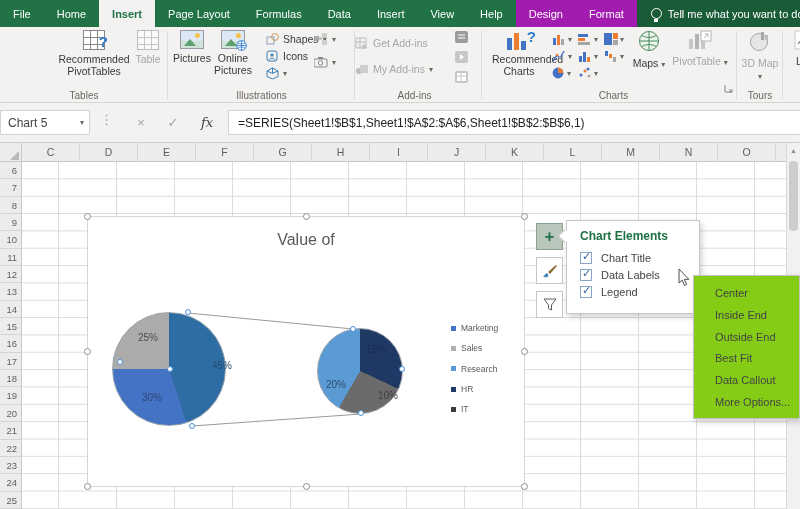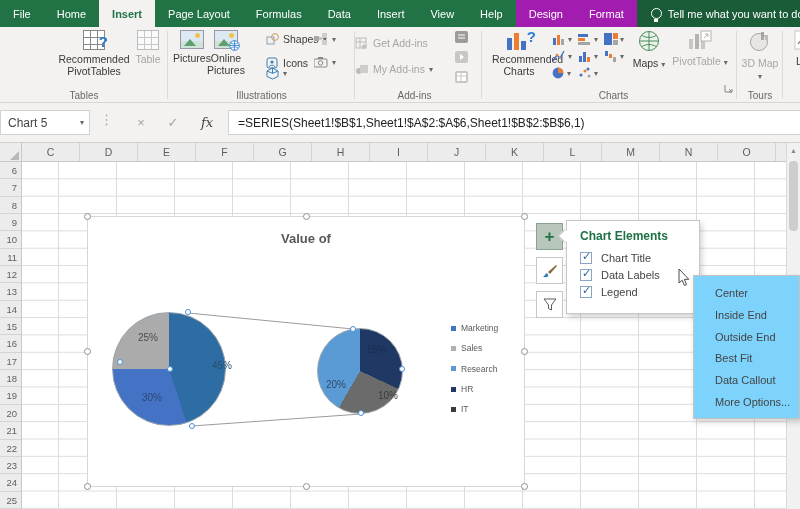--- a/index.html
+++ b/index.html
@@ -58,38 +58,38 @@
   .cells { position:absolute; top:19px; left:22px; right:14px; bottom:0; background:
       linear-gradient(90deg,#dcdcdc 1px, transparent 1px) 36px 0/58px 100%,
       linear-gradient(#dcdcdc 1px, transparent 1px) 0 16.35px/100% 17.35px, #fff; }
   .vscroll { position:absolute; top:0; right:0; width:14px; bottom:0; background:#f1f1f1; border-left:1px solid #d9d9d9; }
   .vscroll .up { height:15px; text-align:center; font-size:7px; color:#8a8a8a; line-height:15px; }
   .vthumb { position:absolute; top:18px; left:2px; width:9px; height:70px; background:#cdcdcd; border-radius:4px; }
 
   
   .chartbox { position:absolute; left:87px; top:73px; width:438px; height:271px; background:#fff; border:1px solid #d6d6d6; }
   .handle { position:absolute; width:7px; height:7px; border-radius:50%; background:#fff; border:1px solid #8f8f8f; }
-  .ctitle { position:absolute; top:14px; left:0; width:100%; text-align:center; font-size:13px; color:#595959;font-weight:bold; }
+  .ctitle { position:absolute; top:14px; left:0; width:100%; text-align:center; font-size:16px; color:#595959; }
   .pie { position:absolute; border-radius:50%; border:1px solid #9aa5ad; }
   .plabel { position:absolute; font-size:10px; }
   .legend { position:absolute; left:363px; top:101px; }
   .litem { display:flex; align-items:center; gap:5px; height:20.3px; font-size:8.5px; color:#595959; }
   .lswatch { width:5px; height:5px; flex:0 0 auto; }
   .seldot { position:absolute; width:6px; height:6px; border-radius:50%; background:#fff; border:1.3px solid #4a90d9; }
 
   
   .cebtn { position:absolute; left:536px; width:27px; height:27px; background:#fff; border:1px solid #c8c6c4; display:flex; align-items:center; justify-content:center; cursor:pointer; }
   .cebtn.sel { background:#b9c6bb; border-color:#8aa391; }
   .cepanel { position:absolute; left:566px; top:77px; width:134px; height:94px; background:#fff; border:1px solid #c9c7c5; box-shadow:2px 3px 6px rgba(0,0,0,.18); z-index:5; }
   .cepanel h3 { font-size:12px; color:#1e7145; padding:8px 0 6px 13px; }
   .cerow { display:flex; align-items:center; gap:9px; padding:2.5px 0 2.5px 13px; font-size:11px; color:#444; cursor:pointer; }
   .cb { width:12px; height:12px; border:1px solid #87a6c6; background:#fff; position:relative; flex:0 0 auto; }
   .cb::after { content:"✓"; position:absolute; left:1px; top:-3px; color:#2f5f9e; font-size:11px; }
   .cearrow { position:absolute; left:560px; top:88px; width:10px; height:10px; background:#fff; border-left:1px solid #c9c7c5; border-bottom:1px solid #c9c7c5; transform:rotate(45deg); z-index:6; }
-  .submenu { position:absolute; left:693px; top:132px; width:107px; height:144px; background:#7dd3fc; border:1px solid #c6c4c2; box-shadow:2px 3px 6px rgba(0,0,0,.18); z-index:7; padding-top:7px; }
+  .submenu { position:absolute; left:693px; top:132px; width:107px; height:144px; background:#84cc16; border:1px solid #c6c4c2; box-shadow:2px 3px 6px rgba(0,0,0,.18); z-index:7; padding-top:7px; }
   .smitem { height:21.8px; line-height:21.8px; padding-left:21px; font-size:11px; color:#444; cursor:pointer; white-space:nowrap; }
   .cursor { position:absolute; left:678px; top:126px; z-index:9; }
 </style>
 </head>
 <body>
 
 <div class="tabbar">
   <span class="tab">File</span>
   <span class="tab">Home</span>
   <span class="tab active">Insert</span>
@@ -124,38 +124,38 @@
     </div>
     <div class="group-label">Tables</div>
     <div class="gsep" style="right:0;"></div>
   </div>
 
   <div class="group" style="left:168px;width:187px;">
     <div class="bigbtn" style="left:4px;width:40px;">
       <span class="ic picic"></span>
       <span>Pictures</span>
     </div>
-    <div class="bigbtn" style="left:34px;width:48px;">
+    <div class="bigbtn" style="left:41px;width:48px;">
       <span class="ic picic" style="position:relative;">
           <svg width="11" height="11" style="position:absolute;right:-3px;bottom:-3px;">
             <circle cx="5.5" cy="5.5" r="4.8" fill="#fff" stroke="#2b7cd3"></circle>
             <path d="M1 5.5h9M5.5 1v9M2 3c2 1.4 5 1.4 7 0M2 8c2-1.4 5-1.4 7 0" stroke="#2b7cd3" fill="none" stroke-width=".8"></path>
           </svg>
         </span>
       <span>Online Pictures</span>
     </div>
     <div class="smallrow" style="left:98px;top:6px;">
       <svg width="13" height="12">
           <rect x="1" y="4" width="7" height="7" fill="none" stroke="#8aa0b8"></rect>
           <circle cx="9" cy="4" r="3.4" fill="none" stroke="#c89b5a"></circle>
         </svg>
       <span>Shapes</span>
         <span class="dd">▾</span>
     </div>
-    <div class="smallrow" style="left:98px;top:30px;justify-content:center;">
+    <div class="smallrow" style="left:98px;top:23px;justify-content:center;">
       <svg width="13" height="12">
           <rect x="1" y="1" width="10" height="10" rx="2" fill="none" stroke="#3b7fb5"></rect>
           <circle cx="6" cy="5" r="1.6" fill="#3b7fb5"></circle>
           <path d="M3 10c1-2.4 5-2.4 6 0" fill="none" stroke="#3b7fb5"></path>
         </svg>
       <span>Icons</span>
     </div>
     <div class="smallrow" style="left:98px;top:40px;">
       <svg width="13" height="13">
           <path d="M6.5 1 12 4v5.5L6.5 12 1 9.5V4z M6.5 1v5.3 M1 4l5.5 2.3L12 4" fill="none" stroke="#3b7fb5"></path>

